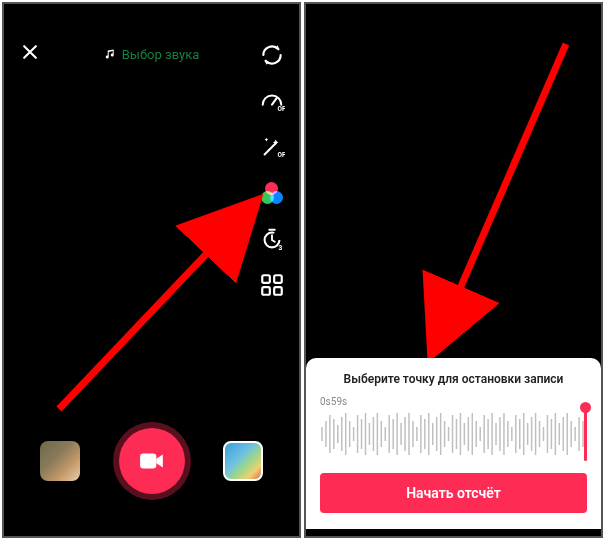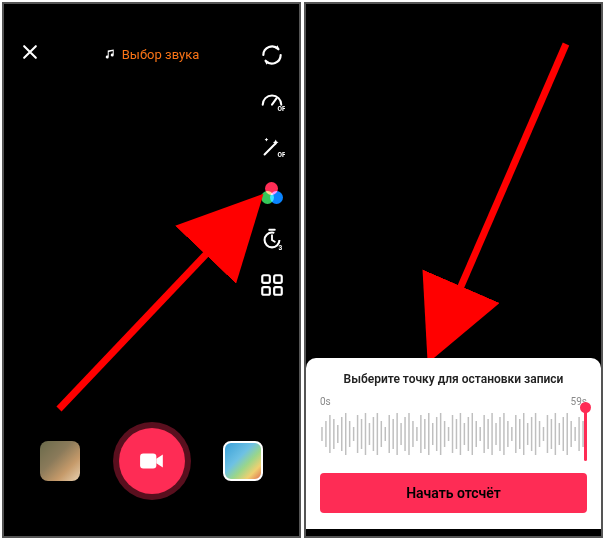--- a/index.html
+++ b/index.html
@@ -45,21 +45,21 @@
     font-size: 22px;
     line-height: 1;
     cursor: pointer;
     width: 24px;
     text-align: center;
   }
   .sound-select {
     position: absolute;
     left: 50%;
     transform: translateX(-50%);
-    color: #f97316;
+    color: #15803d;
     font-size: 13px;
     display: flex;
     align-items: center;
     gap: 6px;
     cursor: pointer;
   }
   .music-ico svg { width: 12px; height: 12px; display: block; }
 
   .side-tools {
     position: absolute;
@@ -149,21 +149,20 @@
   }
   .sheet-title {
     text-align: center;
     font-size: 12px;
     color: #222;
     font-weight: 600;
     margin-bottom: 10px;
   }
   .time-labels {
     display: flex;
-    justify-content: space-between;
     font-size: 10px;
     color: #888;
     margin-bottom: 2px;
   }
   .waveform {
     position: relative;
     height: 50px;
     width: 100%;
     margin-bottom: 14px;
   }
@@ -183,21 +182,21 @@
     top: -5px;
     left: -4px;
     width: 11px;
     height: 11px;
     background: #fe2c55;
     border-radius: 50%;
   }
   .start-btn {
     width: 100%;
     background: #fe2c55;
-    color: #000000;
+    color: #ffffff;
     text-align: center;
     font-size: 14px;
     font-weight: 600;
     padding: 12px 0;
     border-radius: 4px;
     cursor: pointer;
   }
 </style>
 </head>
 <body>

